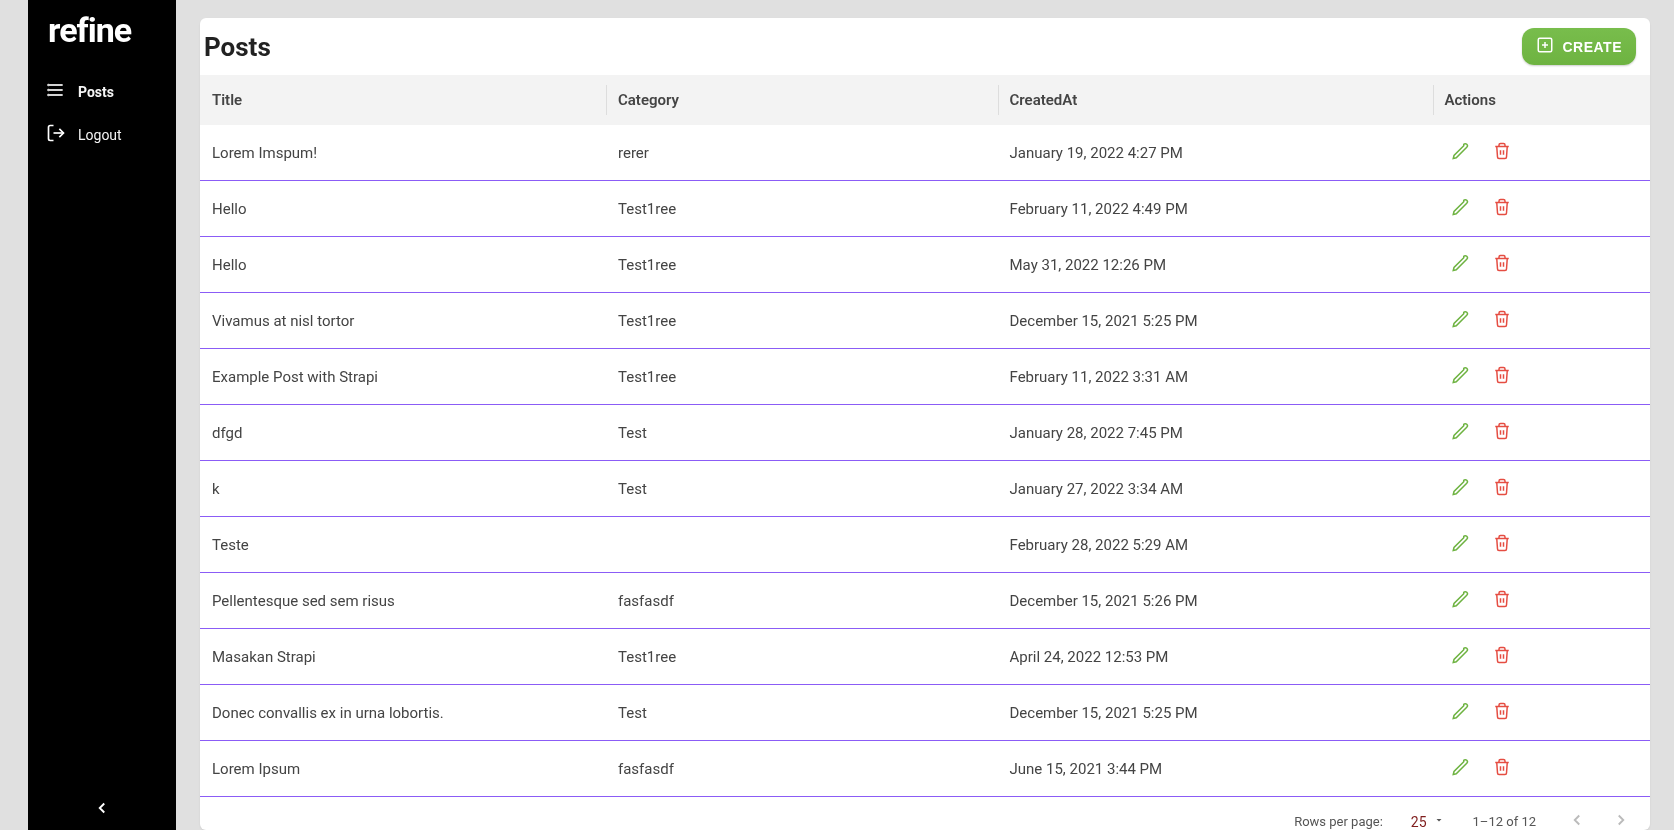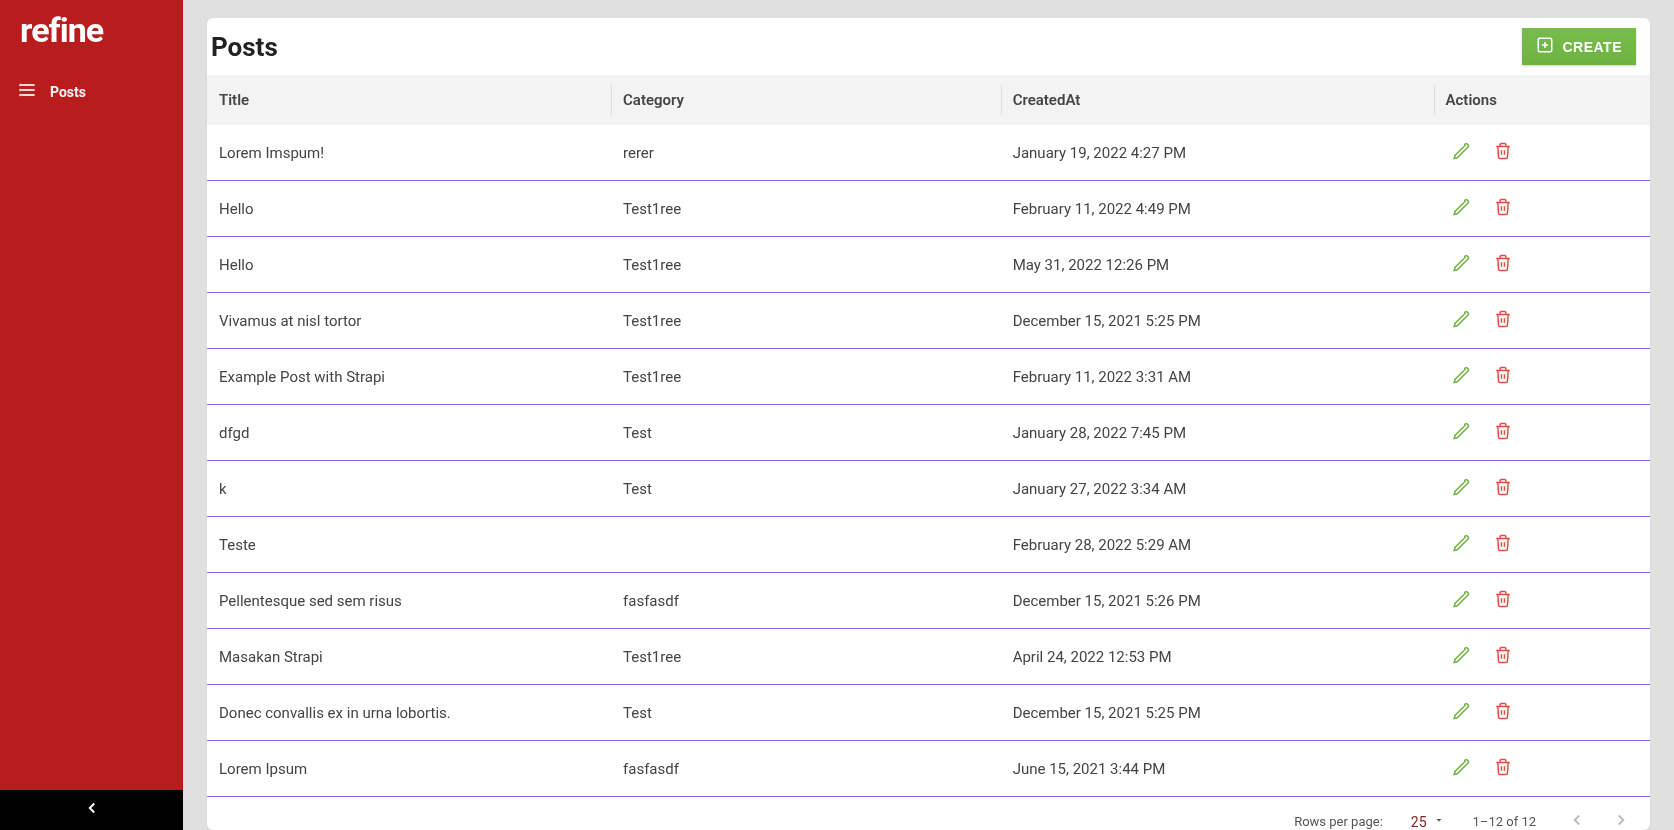--- a/index.html
+++ b/index.html
@@ -6,26 +6,27 @@
   body {
     font-family: -apple-system, BlinkMacSystemFont, "Segoe UI", Roboto, Helvetica, Arial, sans-serif;
     background: #e0e0e0;
     color: #333;
     width: 1674px;
     height: 830px;
     overflow: hidden;
     display: flex;
   }
   .sidebar {
-    width: 183px;
-    background: #b91c1c;
+    width: 148px;
+    background: #000000;
     color: #fff;
     display: flex;
     flex-direction: column;
     position: relative;
+    margin-left: 28px;
   }
   .logo {
     padding: 10px 20px 20px 20px;
     font-size: 34px;
     font-weight: 700;
     letter-spacing: -1px;
     color: #fff;
   }
   .nav-items { flex: 1; }
   .nav-item {
@@ -74,21 +75,21 @@
     font-size: 26px;
     font-weight: 700;
     color: #222;
     padding-left: 4px;
   }
   .create-btn {
     background: #6cb33f;
     background: linear-gradient(#78bd4c,#6eb341);
     color: #fff;
     border: none;
-    border-radius: 0;
+    border-radius: 12px;
     padding: 8px 14px;
     font-size: 14px;
     font-weight: 700;
     letter-spacing: .5px;
     display: flex;
     align-items: center;
     gap: 8px;
     cursor: pointer;
     box-shadow: 0 1px 2px rgba(0,0,0,.2);
   }
@@ -178,20 +179,30 @@
         <svg viewBox="0 0 24 24" fill="none" stroke="#fff" stroke-width="2">
             <line x1="4" y1="6" x2="20" y2="6"></line>
             <line x1="4" y1="12" x2="20" y2="12"></line>
             <line x1="4" y1="18" x2="20" y2="18"></line>
             <circle cx="3" cy="6" r="0.5" fill="#fff"></circle>
             <circle cx="3" cy="12" r="0.5" fill="#fff"></circle>
             <circle cx="3" cy="18" r="0.5" fill="#fff"></circle>
           </svg>
       </span>
       <span>Posts</span>
+    </div>
+    <div class="nav-item">
+      <span>
+        <svg viewBox="0 0 24 24" fill="none" stroke="#fff" stroke-width="2">
+            <path d="M9 21H5a2 2 0 0 1-2-2V5a2 2 0 0 1 2-2h4"></path>
+            <polyline points="16 17 21 12 16 7"></polyline>
+            <line x1="21" y1="12" x2="9" y2="12"></line>
+          </svg>
+      </span>
+      <span>Logout</span>
     </div>
   </nav>
   <div class="collapse-btn">
     <span>
       <svg viewBox="0 0 24 24" fill="none" stroke="#fff" stroke-width="2.5">
           <polyline points="15 18 9 12 15 6"></polyline>
         </svg>
     </span>
   </div>
 </aside>

